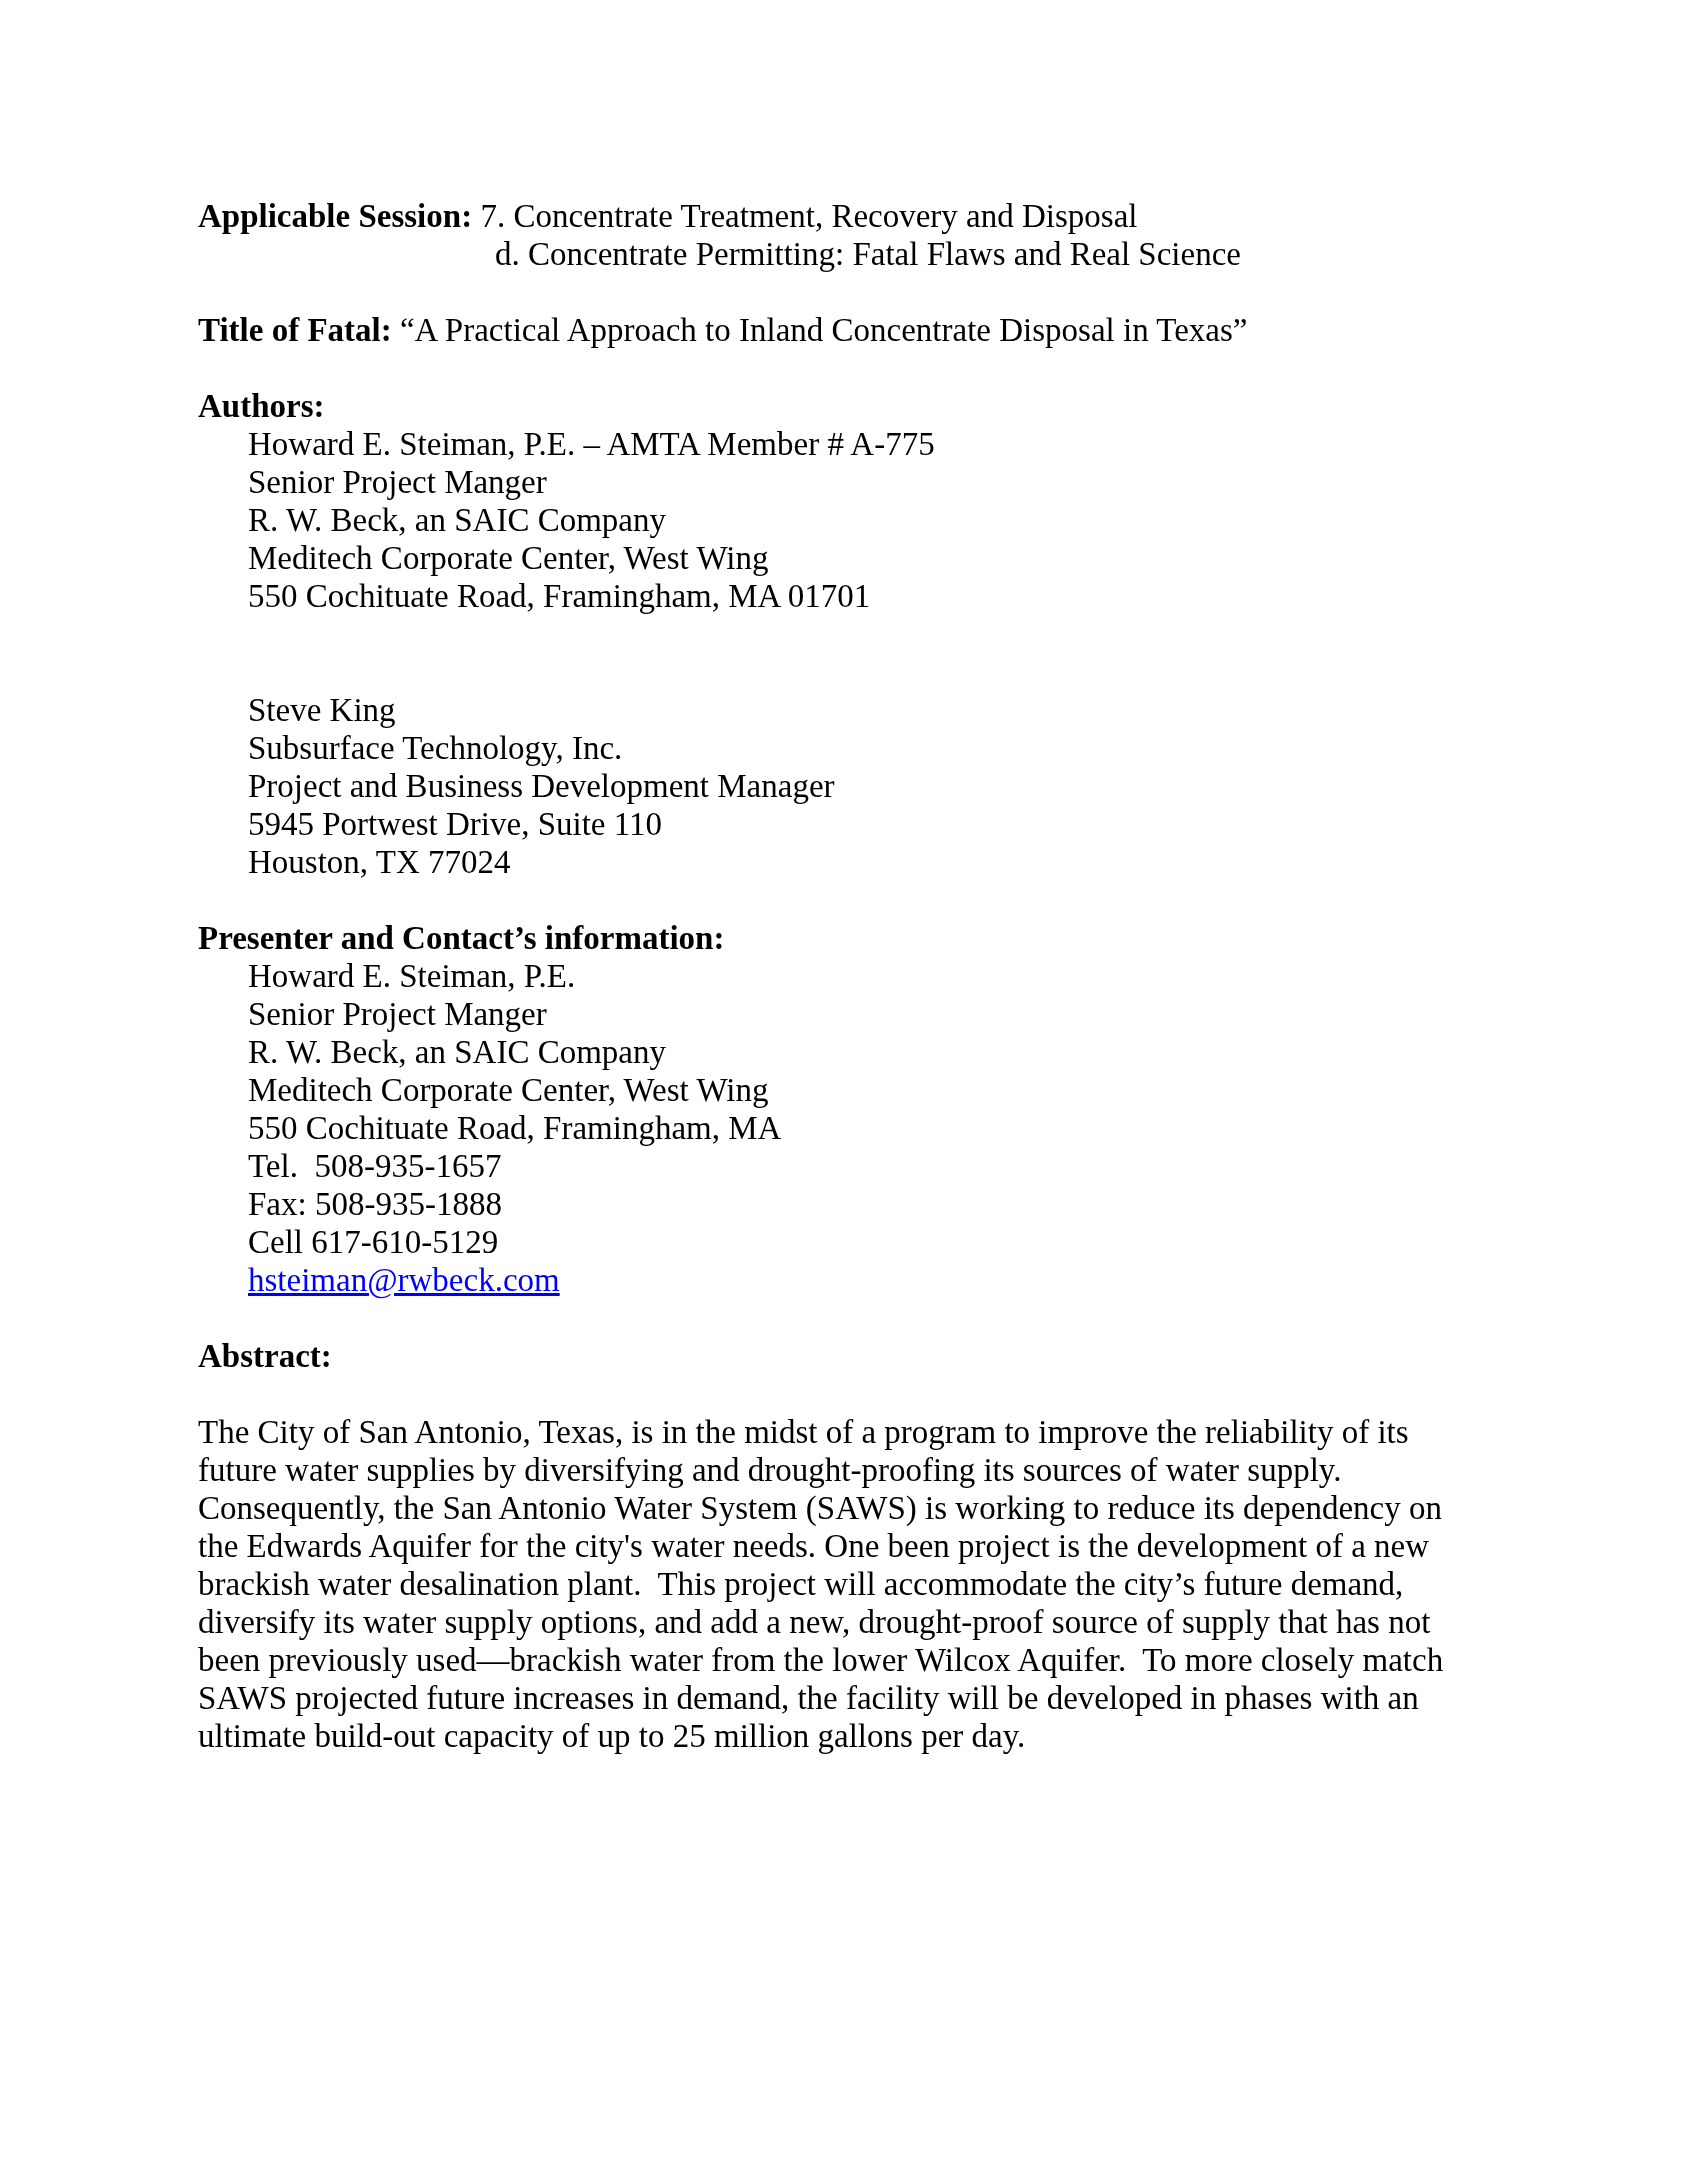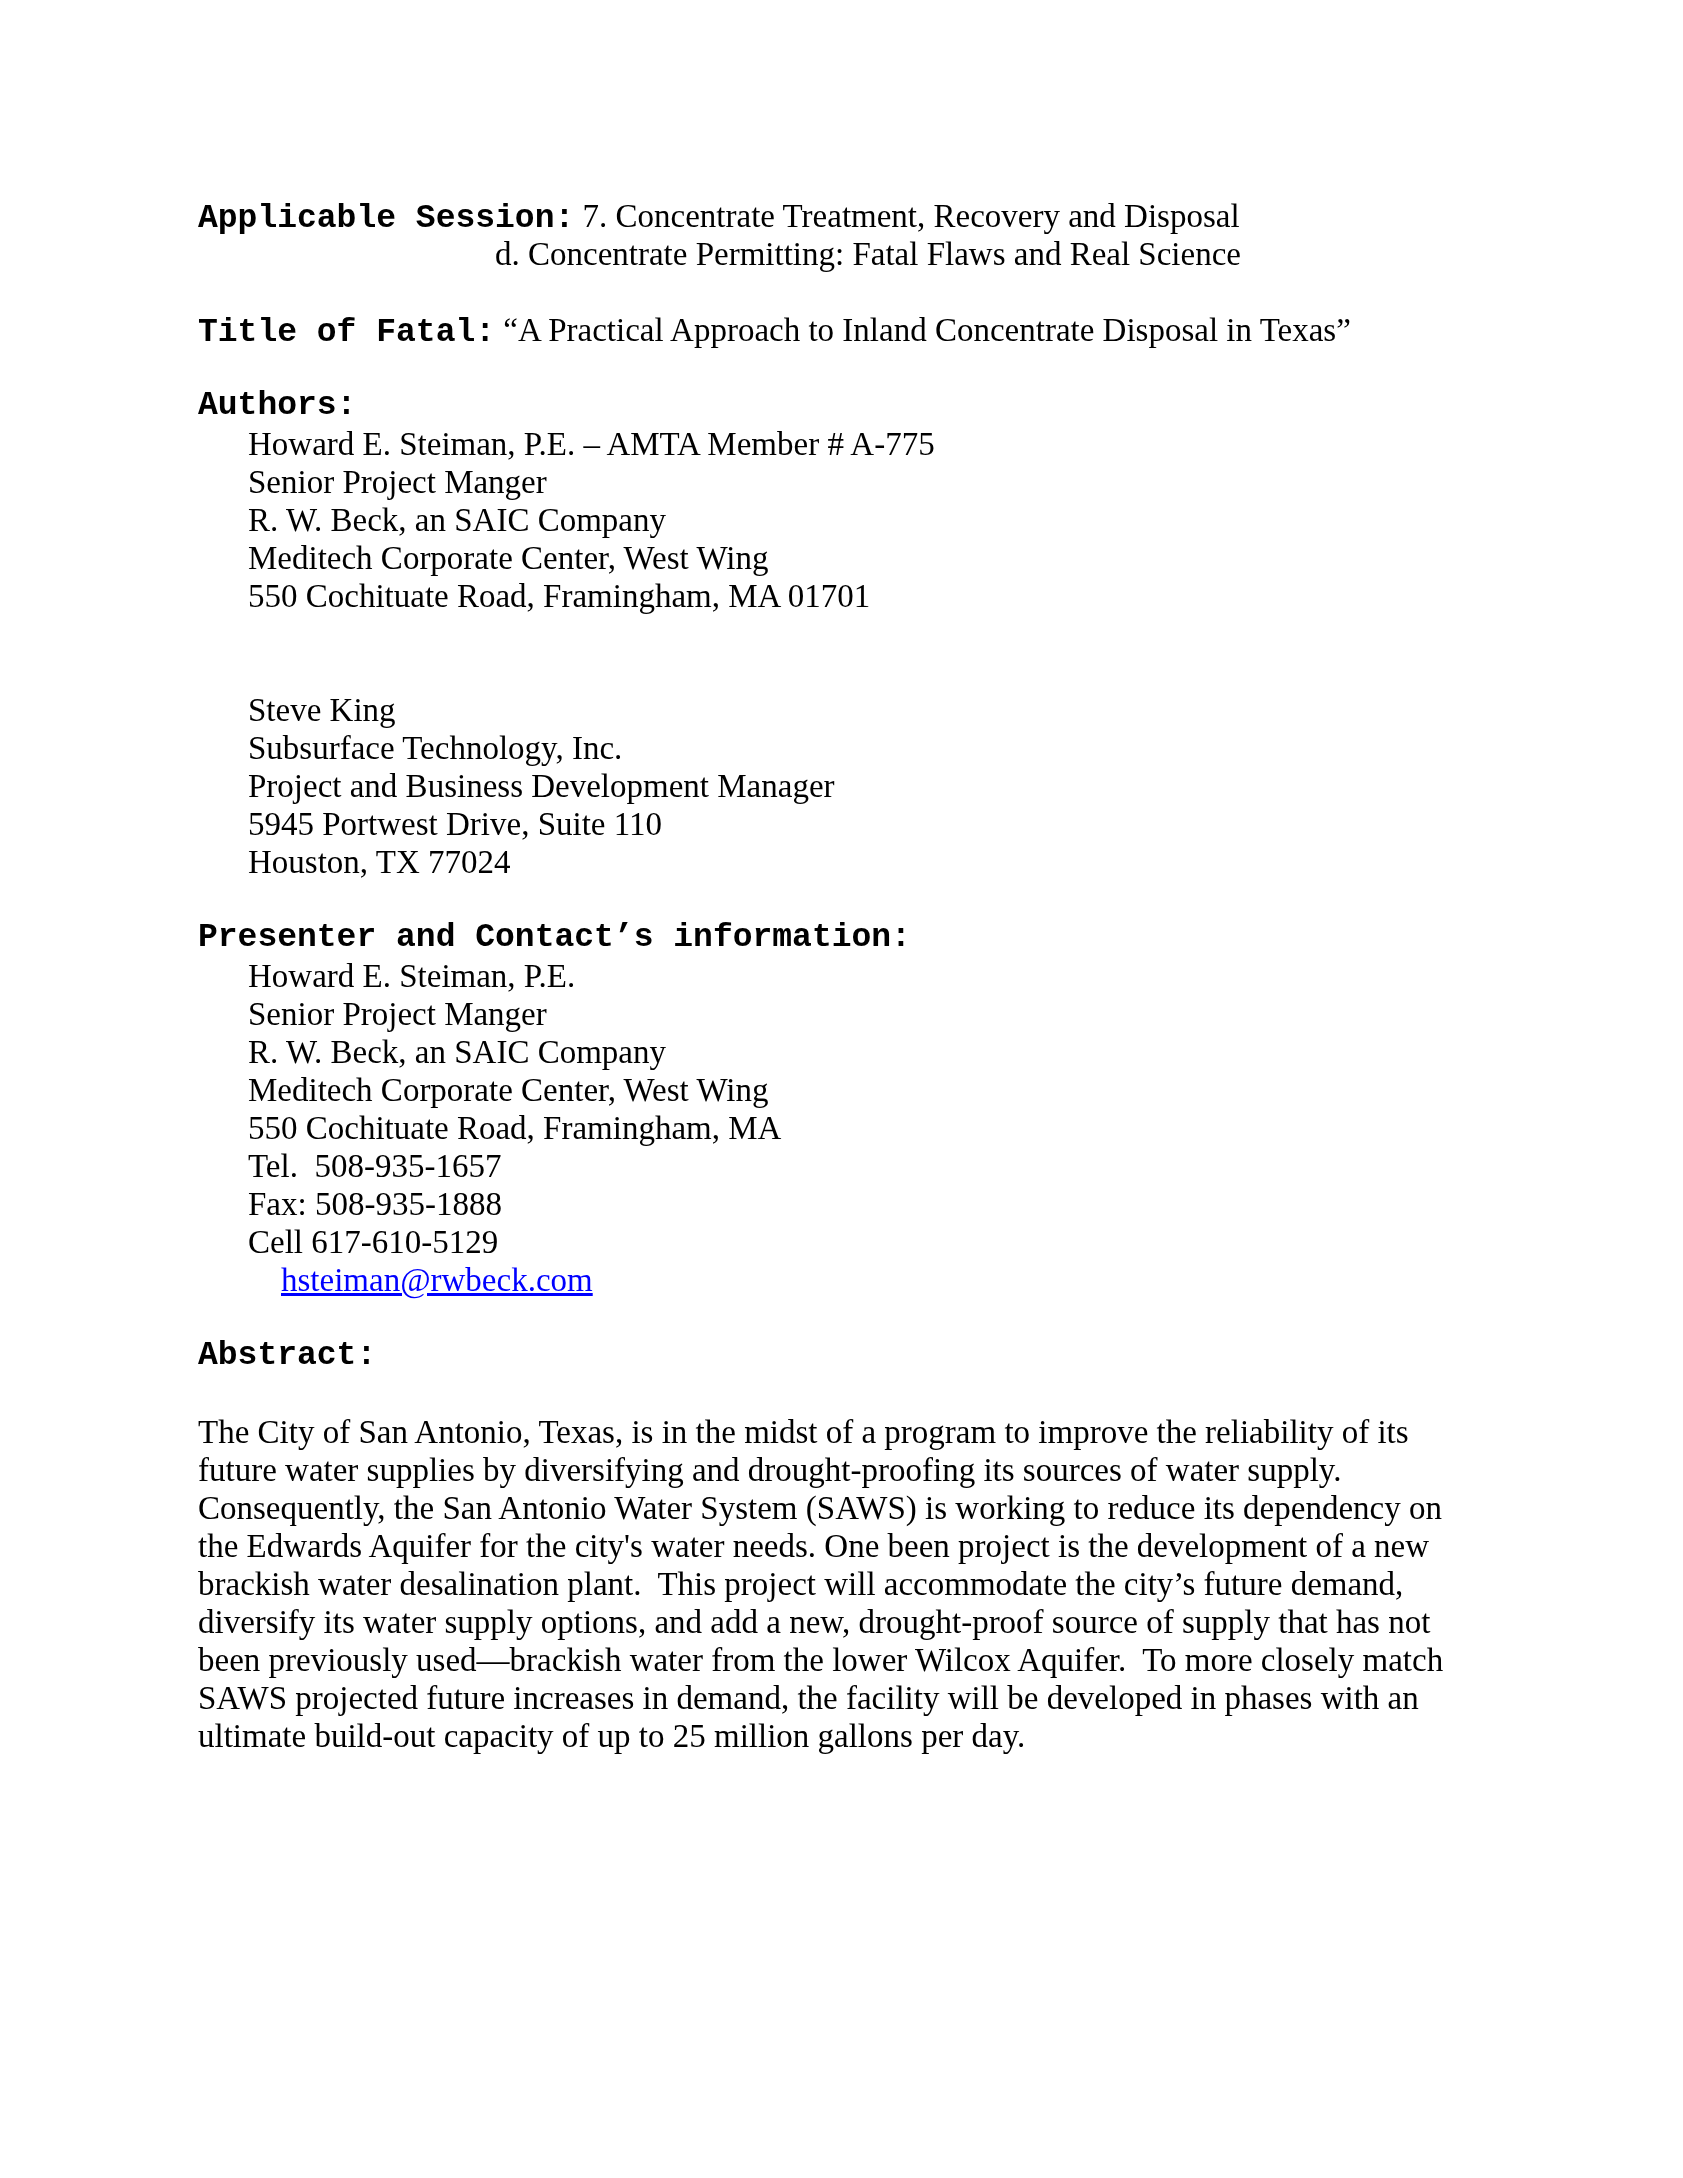--- a/index.html
+++ b/index.html
@@ -22,21 +22,21 @@
     left: 198px;
     top: 197px; 
     width: 1287px;
   }
   .line {
     display: block;
     height: 38px;
     white-space: pre;
   }
   .blank { display: block; height: 38px; }
-  .bold { font-weight: bold; font-family: Liberation Mono, monospace; }
+  .bold { font-weight: bold; }
   .indent { padding-left: 50px; }
   .session-sub { padding-left: 297px; }
   .email {
     color: #0000ff;
     text-decoration: underline;
     cursor: pointer;
   }
 </style>
 </head>
 <body>
@@ -75,21 +75,21 @@
   <div class="line bold">Presenter and Contact’s information:</div>
   <div>
     <div class="line indent">Howard E. Steiman, P.E.</div>
     <div class="line indent">Senior Project Manger</div>
     <div class="line indent">R. W. Beck, an SAIC Company</div>
     <div class="line indent">Meditech Corporate Center, West Wing</div>
     <div class="line indent">550 Cochituate Road, Framingham, MA</div>
     <div class="line indent">Tel.  508-935-1657</div>
     <div class="line indent">Fax: 508-935-1888</div>
     <div class="line indent">Cell 617-610-5129</div>
-    <div class="line indent"><a class="email" style="color: rgb(0, 0, 255); margin-left: 33px;">hsteiman@rwbeck.com</a></div>
+    <div class="line indent"><a class="email" style="color: rgb(0, 0, 255);">hsteiman@rwbeck.com</a></div>
   </div>
   <div class="blank"></div>
 
   <div class="line bold">Abstract:</div>
   <div class="blank"></div>
   <div>
     <div class="line">The City of San Antonio, Texas, is in the midst of a program to improve the reliability of its</div>
     <div class="line">future water supplies by diversifying and drought-proofing its sources of water supply.</div>
     <div class="line">Consequently, the San Antonio Water System (SAWS) is working to reduce its dependency on</div>
     <div class="line">the Edwards Aquifer for the city's water needs. One been project is the development of a new</div>

